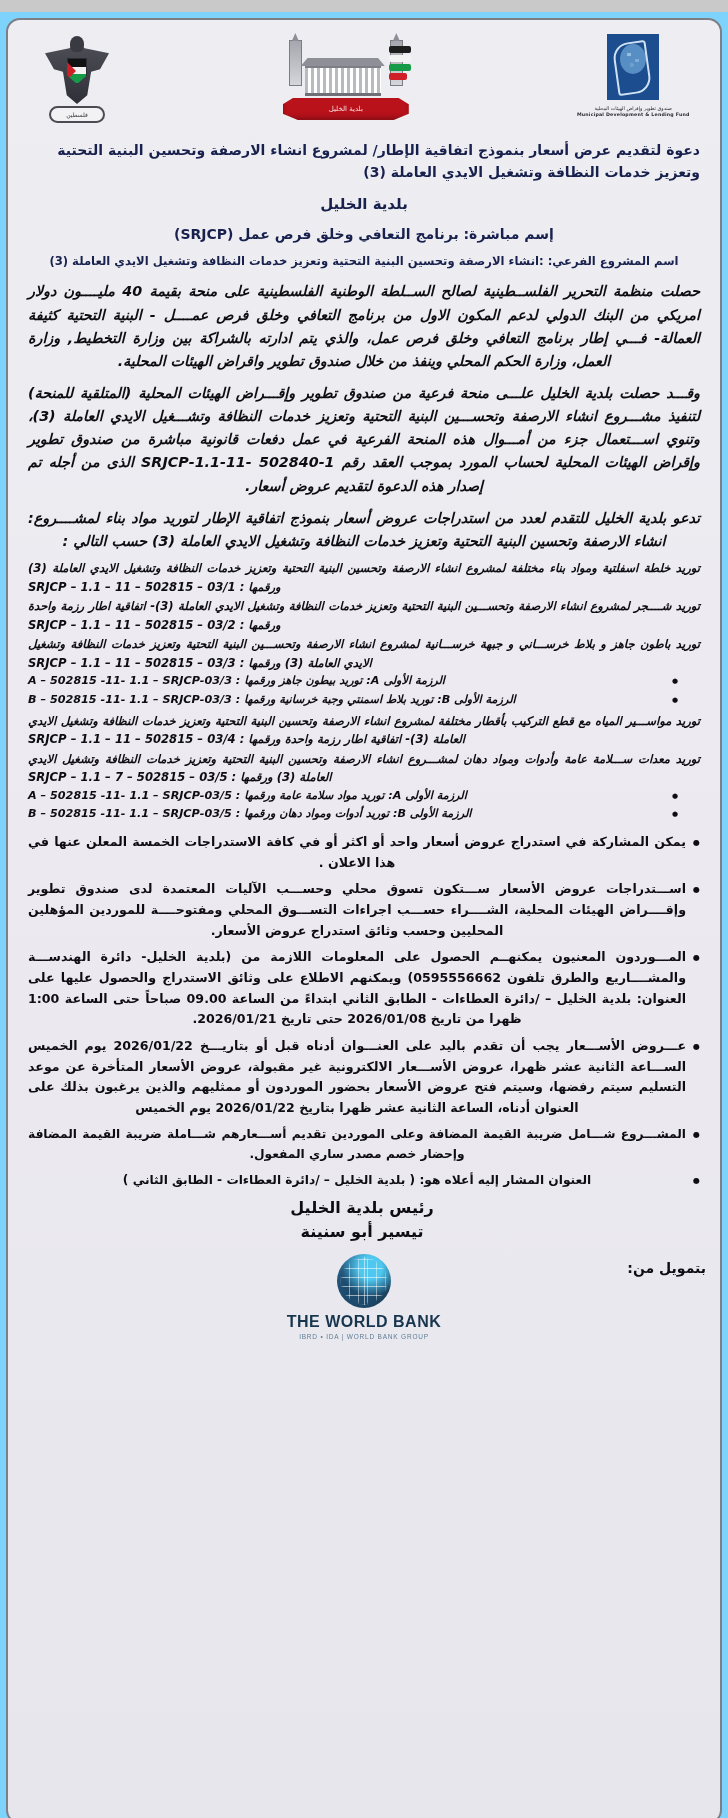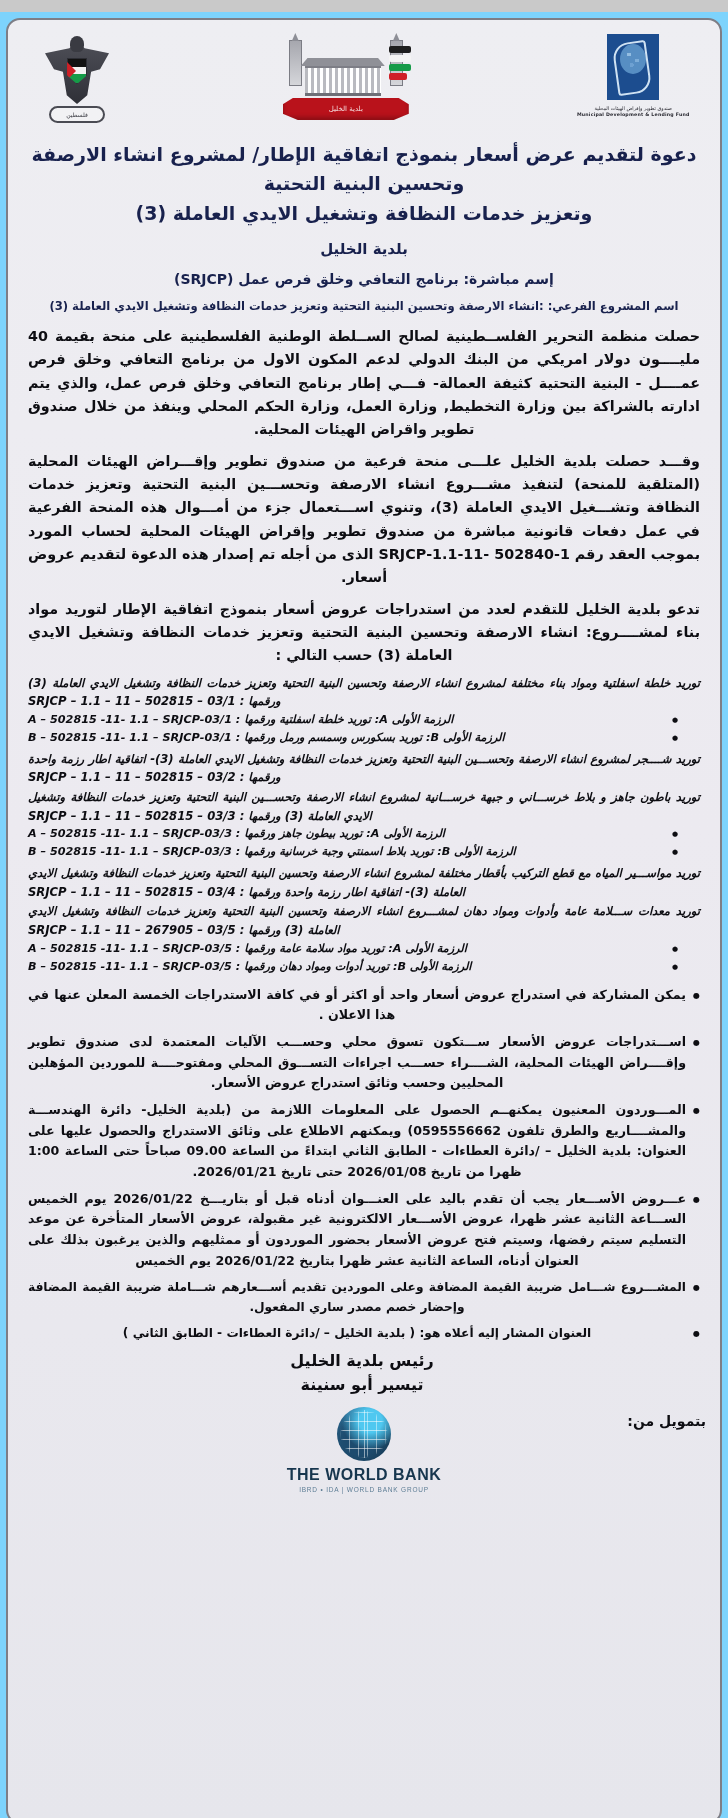--- a/index.html
+++ b/index.html
@@ -160,24 +160,23 @@
     background:#3a3b42; border-radius: 50% 50% 40% 40%;
   }
   .eagle-scroll {
     position:absolute; left: 9px; top: 72px; width: 56px; height: 17px;
     border: 2px solid #4a4b53; border-radius: 9px; background:#f2f2f4;
   }
   .eagle-scroll span{ display:block; text-align:center; font-size:6px; line-height:13px; color:#3a3b42; }
 
   
   .headline {
-    text-align: center;
     color: #18214d;
     font-weight: bold;
-    font-size: 19px;
+    font-size: 14px;
     line-height: 1.55;
     padding: 2px 6px 0 6px;
     letter-spacing: -0.2px;
   }
   .city-line {
     text-align: center;
     color: #18214d;
     font-weight: bold;
     font-size: 15px;
     padding-top: 12px;
@@ -201,20 +200,21 @@
   
   .body-wrap { padding: 8px 6px 0 6px; color: #101015; }
   p.para {
     margin: 0 0 9px 0;
     font-size: 14.3px;
     line-height: 1.62;
     text-align: justify;
     text-align-last: center;
     font-weight: bold;
     color: #0d0d12;
+    font-style: italic;
   }
   p.para.tight { margin-bottom: 6px; }
 
   ol.items {
     margin: 2px 0 0 0;
     padding: 0;
     list-style: none;
   }
   ol.items > li {
     font-size: 11.6px;
@@ -405,40 +405,36 @@
 
     <div class="body-wrap">
 
       <p class="para">حصلت منظمة التحرير الفلســطينية لصالح الســلطة الوطنية الفلسطينية على منحة بقيمة 40 مليــــون دولار امريكي من البنك الدولي لدعم المكون الاول من برنامج التعافي وخلق فرص عمــــل - البنية التحتية كثيفة العمالة- فـــي إطار برنامج التعافي وخلق فرص عمل، والذي يتم ادارته بالشراكة بين وزارة التخطيط, وزارة العمل، وزارة الحكم المحلي وينفذ من خلال صندوق تطوير واقراض الهيئات المحلية.</p>
       <p class="para">وقـــد حصلت بلدية الخليل علـــى منحة فرعية من صندوق تطوير وإقـــراض الهيئات المحلية (المتلقية للمنحة) لتنفيذ مشـــروع  انشاء الارصفة وتحســـين البنية التحتية وتعزيز خدمات النظافة وتشـــغيل الايدي العاملة (3)، وتنوي اســـتعمال جزء من أمـــوال هذه المنحة الفرعية في عمل دفعات قانونية مباشرة من صندوق تطوير وإقراض الهيئات المحلية لحساب المورد بموجب العقد رقم   1-502840 -11-1.1-SRJCP الذى من أجله تم إصدار هذه الدعوة لتقديم عروض أسعار.</p>
       <p class="para tight">تدعو بلدية الخليل للتقدم لعدد من استدراجات  عروض أسعار بنموذج اتفاقية الإطار لتوريد مواد بناء لمشــــروع: انشاء الارصفة وتحسين البنية التحتية وتعزيز خدمات النظافة وتشغيل الايدي العاملة (3) حسب التالي :</p>
 
       <ol class="items">
         <li>
           <span class="num-line">توريد خلطة اسفلتية ومواد بناء مختلفة لمشروع انشاء الارصفة وتحسين البنية التحتية وتعزيز خدمات النظافة وتشغيل الايدي العاملة (3) ورقمها :  03/1 – 502815 – 11 – 1.1 – SRJCP</span>
-          <ul class="sub">
-            <li>الرزمة الأولى A: توريد خلطة اسفلتية  ورقمها : 03/1-A – 502815 -11- 1.1 – SRJCP</li>
-            <li>الرزمة الأولى B: توريد بسكورس وسمسم ورمل   ورقمها : 03/1-B – 502815 -11- 1.1 – SRJCP</li>
-          </ul>
         </li>
         <li>
           <span class="num-line">توريد شــــجر لمشروع انشاء الارصفة وتحســـين البنية التحتية وتعزيز خدمات النظافة وتشغيل الايدي العاملة (3)- اتفاقية اطار رزمة واحدة ورقمها : 03/2 – 502815 – 11 – 1.1 – SRJCP</span>
         </li>
         <li>
           <span class="num-line">توريد باطون جاهز و بلاط خرســـاني و جبهة خرســـانية لمشروع انشاء الارصفة وتحســـين البنية التحتية وتعزيز خدمات النظافة وتشغيل الايدي العاملة (3) ورقمها :  03/3 – 502815 – 11 – 1.1 – SRJCP</span>
           <ul class="sub">
             <li>الرزمة الأولى A: توريد بيطون جاهز  ورقمها : 03/3-A – 502815 -11- 1.1 – SRJCP</li>
             <li>الرزمة الأولى B: توريد بلاط اسمنتي وجبة خرسانية  ورقمها : 03/3-B – 502815 -11- 1.1 – SRJCP</li>
           </ul>
         </li>
         <li>
           <span class="num-line">توريد مواســـير المياه مع قطع التركيب بأقطار مختلفة لمشروع انشاء الارصفة وتحسين البنية التحتية وتعزيز خدمات النظافة وتشغيل الايدي العاملة (3)- اتفاقية اطار رزمة واحدة ورقمها : 03/4 – 502815 – 11 – 1.1 – SRJCP</span>
         </li>
         <li>
-          <span class="num-line">توريد معدات ســـلامة عامة وأدوات ومواد دهان  لمشـــروع انشاء الارصفة وتحسين البنية التحتية وتعزيز خدمات النظافة وتشغيل الايدي العاملة (3) ورقمها :   03/5 – 267905 – 11 – 1.1 – SRJCP</span>
+          <span class="num-line">توريد معدات ســـلامة عامة وأدوات ومواد دهان  لمشـــروع انشاء الارصفة وتحسين البنية التحتية وتعزيز خدمات النظافة وتشغيل الايدي العاملة (3) ورقمها :   03/5 – 502815 – 7 – 1.1 – SRJCP</span>
           <ul class="sub">
             <li>الرزمة الأولى A: توريد مواد سلامة عامة  ورقمها : 03/5-A – 502815 -11- 1.1 – SRJCP</li>
             <li>الرزمة الأولى B: توريد أدوات ومواد دهان  ورقمها : 03/5-B – 502815 -11- 1.1 – SRJCP</li>
           </ul>
         </li>
       </ol>
 
       <ul class="conds">
         <li>يمكن المشاركة في استدراج عروض أسعار واحد أو اكثر أو في كافة الاستدراجات الخمسة المعلن عنها في هذا الاعلان .</li>
         <li>اســـتدراجات عروض الأسعار ســـتكون تسوق محلي وحســـب الآليات المعتمدة لدى صندوق تطوير وإقــــراض الهيئات المحلية، الشــــراء حســـب اجراءات التســـوق المحلي ومفتوحــــة للموردين المؤهلين المحليين وحسب وثائق استدراج عروض الأسعار.</li>

